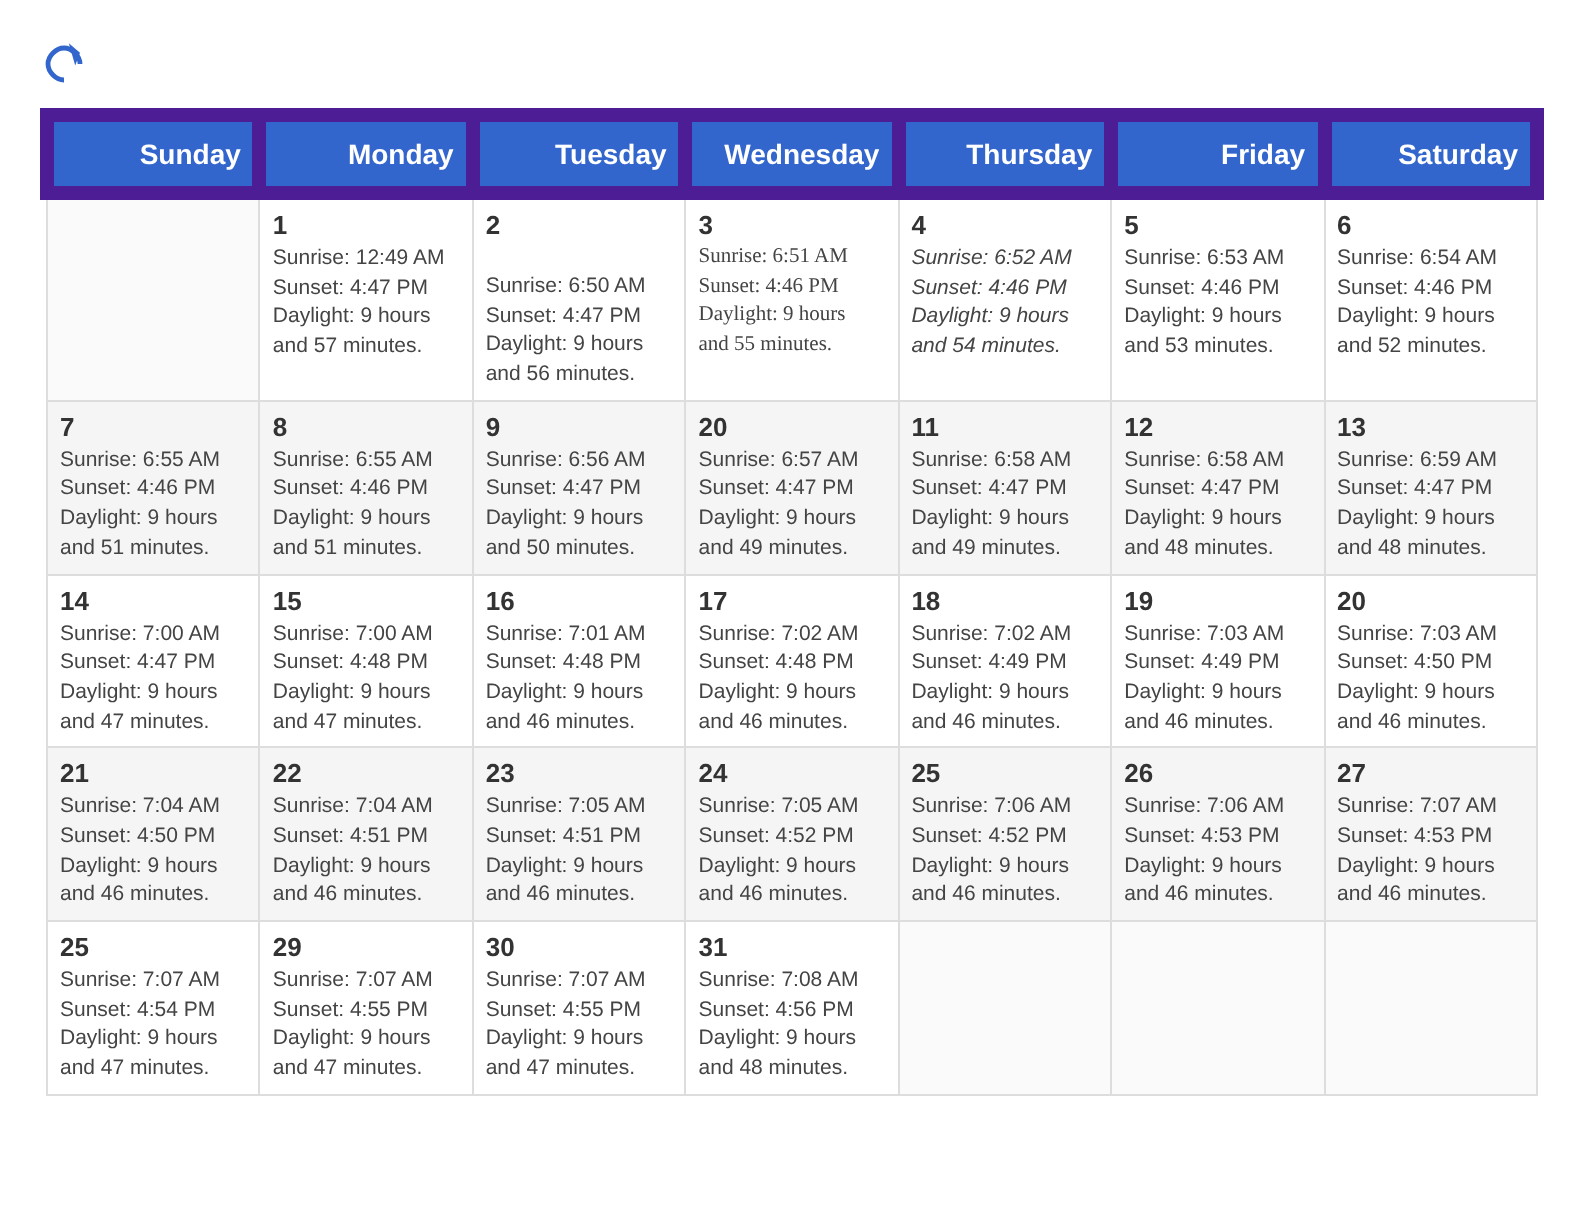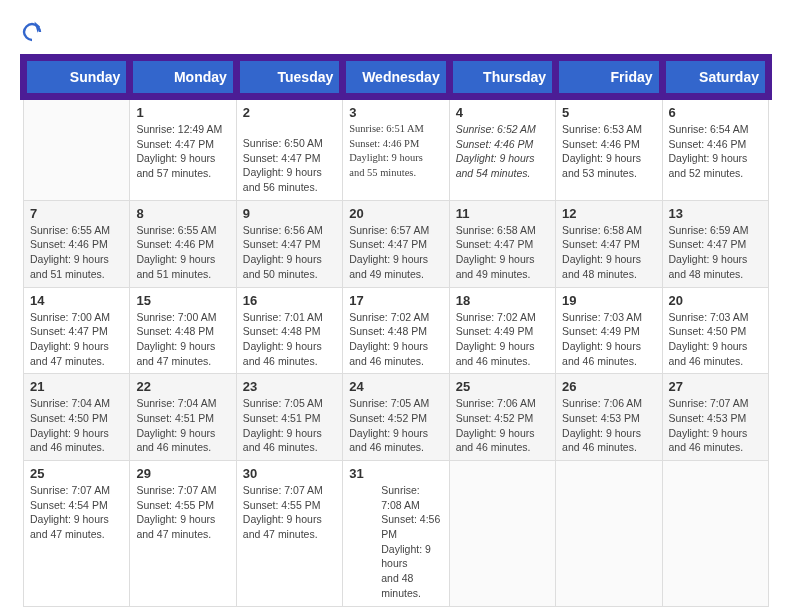--- a/index.html
+++ b/index.html
@@ -314,21 +314,21 @@
         </td>
         <td>
           <span class="day-number">30</span>
           <div class="day-info" style="white-space: pre-line;">Sunrise: 7:07 AM
 Sunset: 4:55 PM
 Daylight: 9 hours
 and 47 minutes.</div>
         </td>
         <td>
           <span class="day-number">31</span>
-          <div class="day-info" style="white-space: pre-line; margin-left: 32px;">Sunrise: 7:08 AM
+          <div class="day-info" style="white-space: pre-line;">Sunrise: 7:08 AM
 Sunset: 4:56 PM
 Daylight: 9 hours
 and 48 minutes.</div>
         </td>
         <td class="empty"></td>
         <td class="empty"></td>
         <td class="empty"></td>
       </tr>
     </tbody>
 </table>

